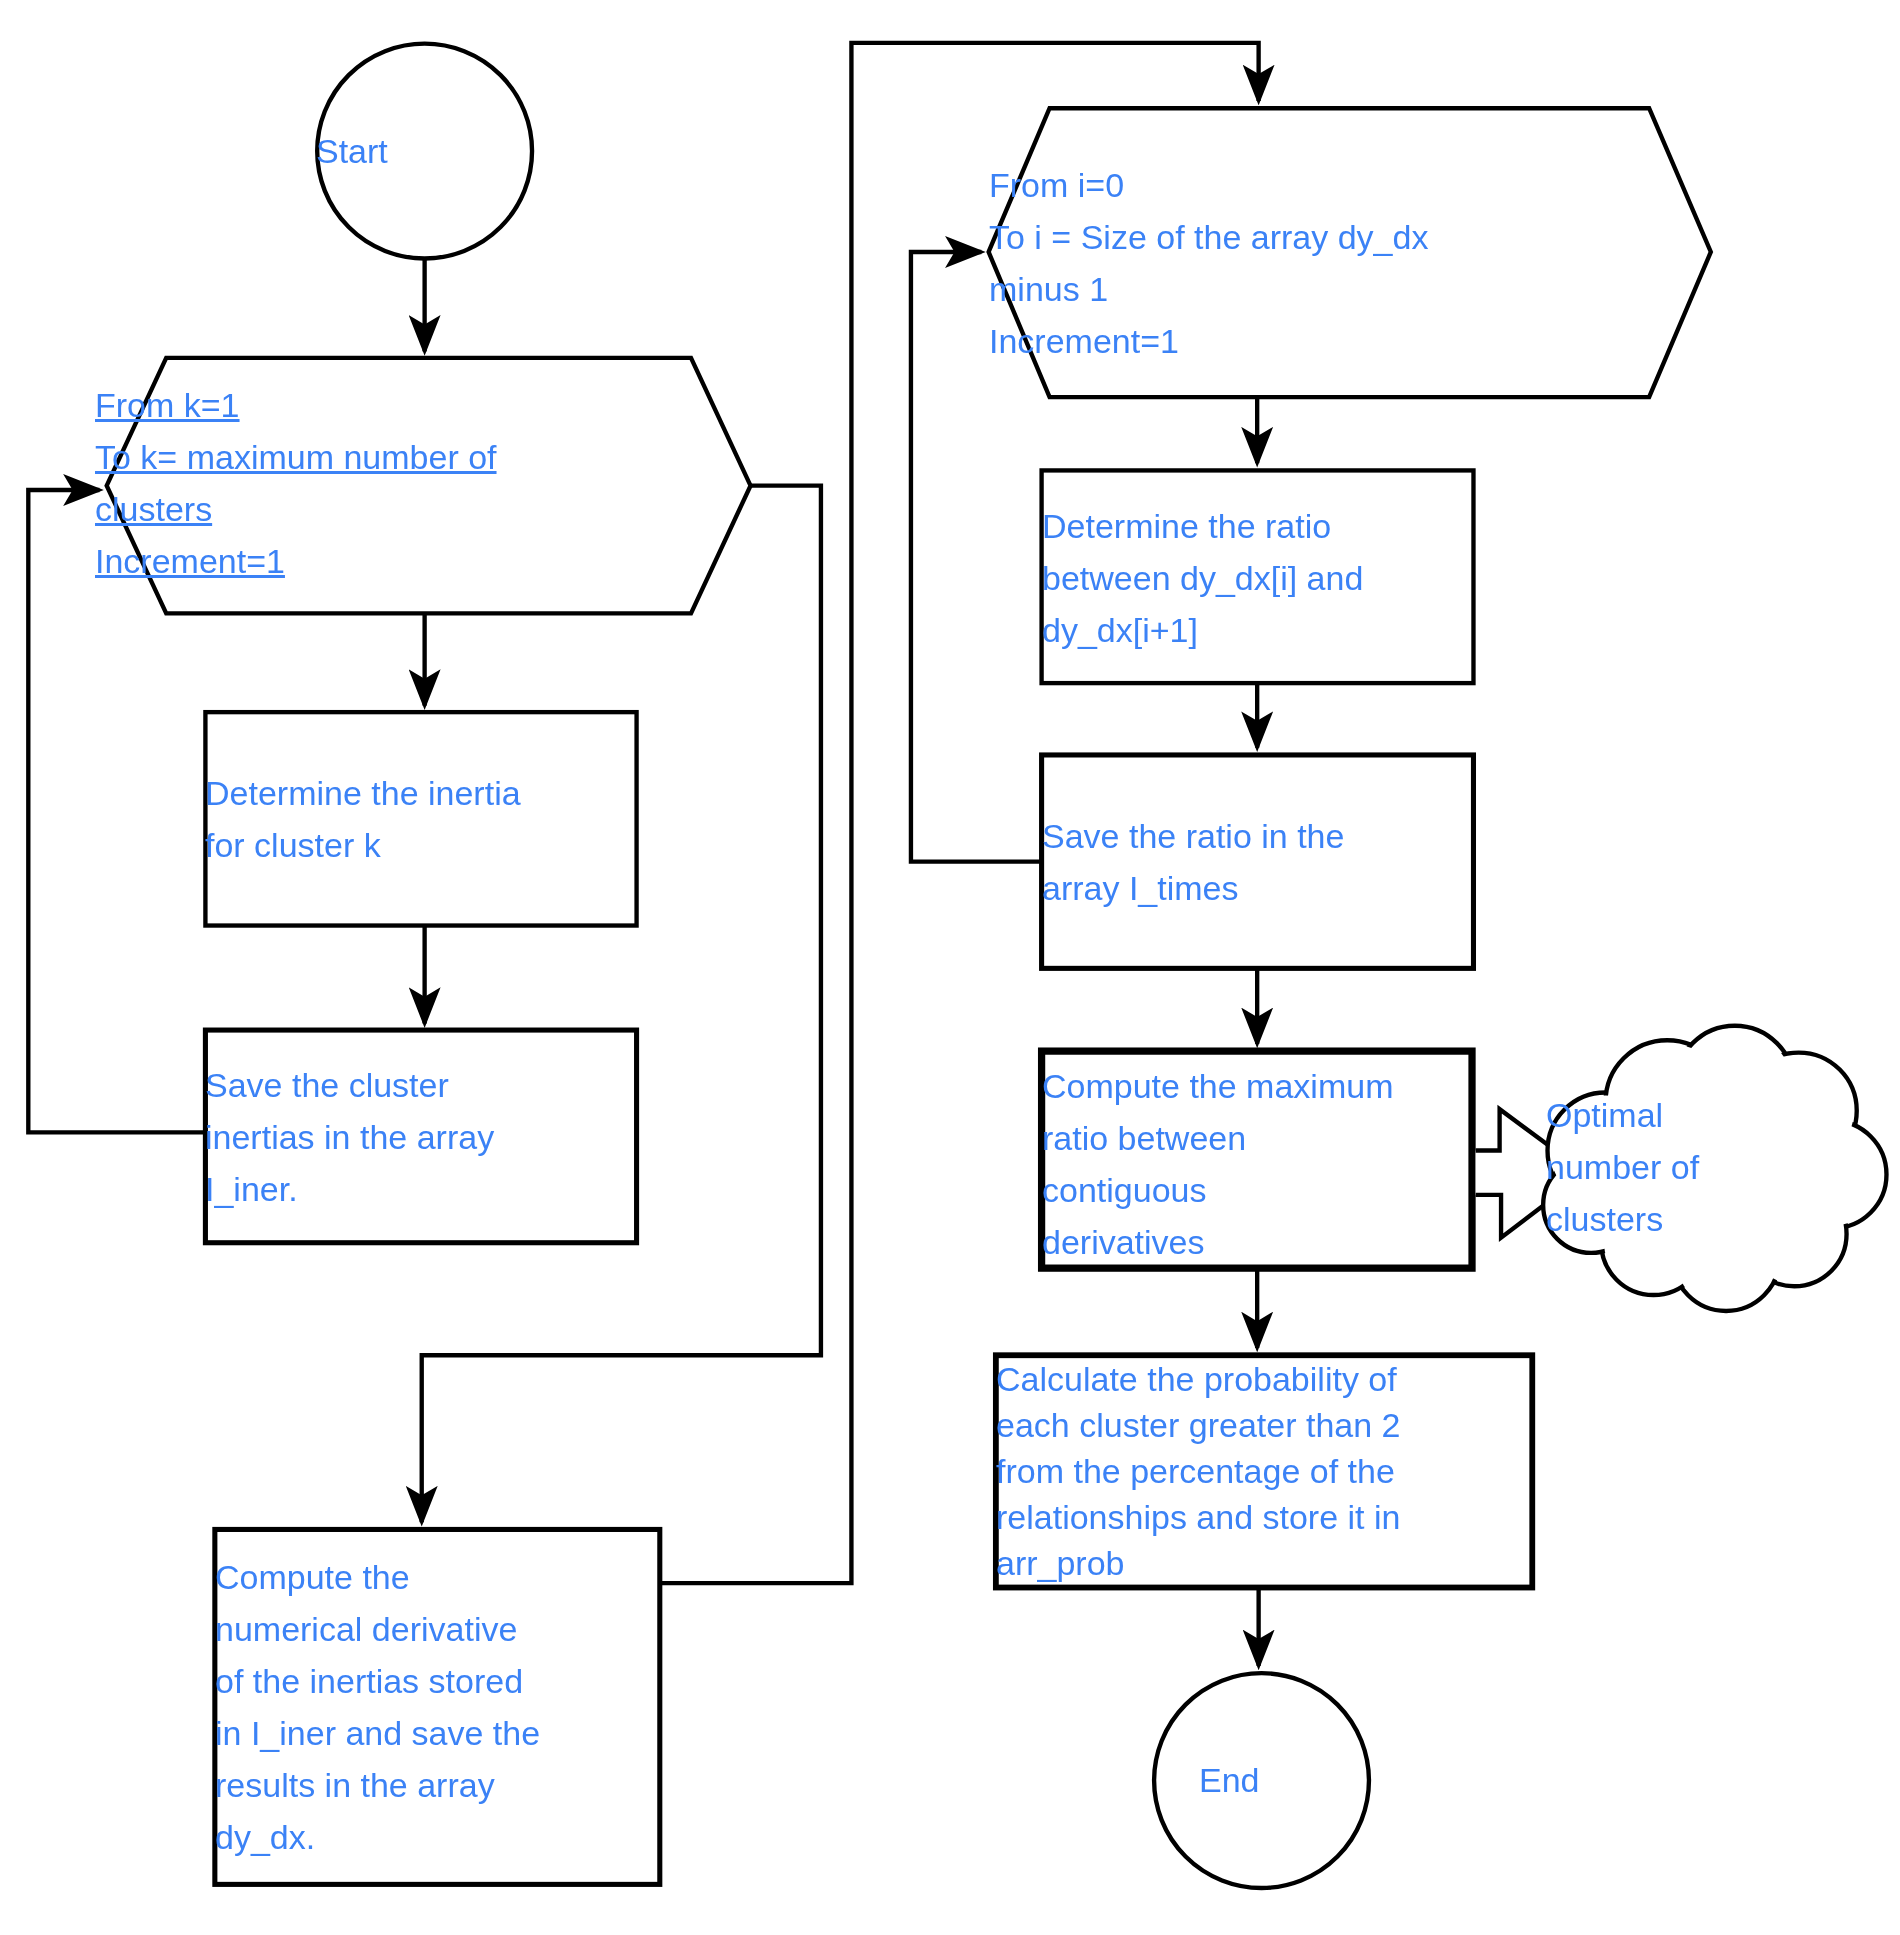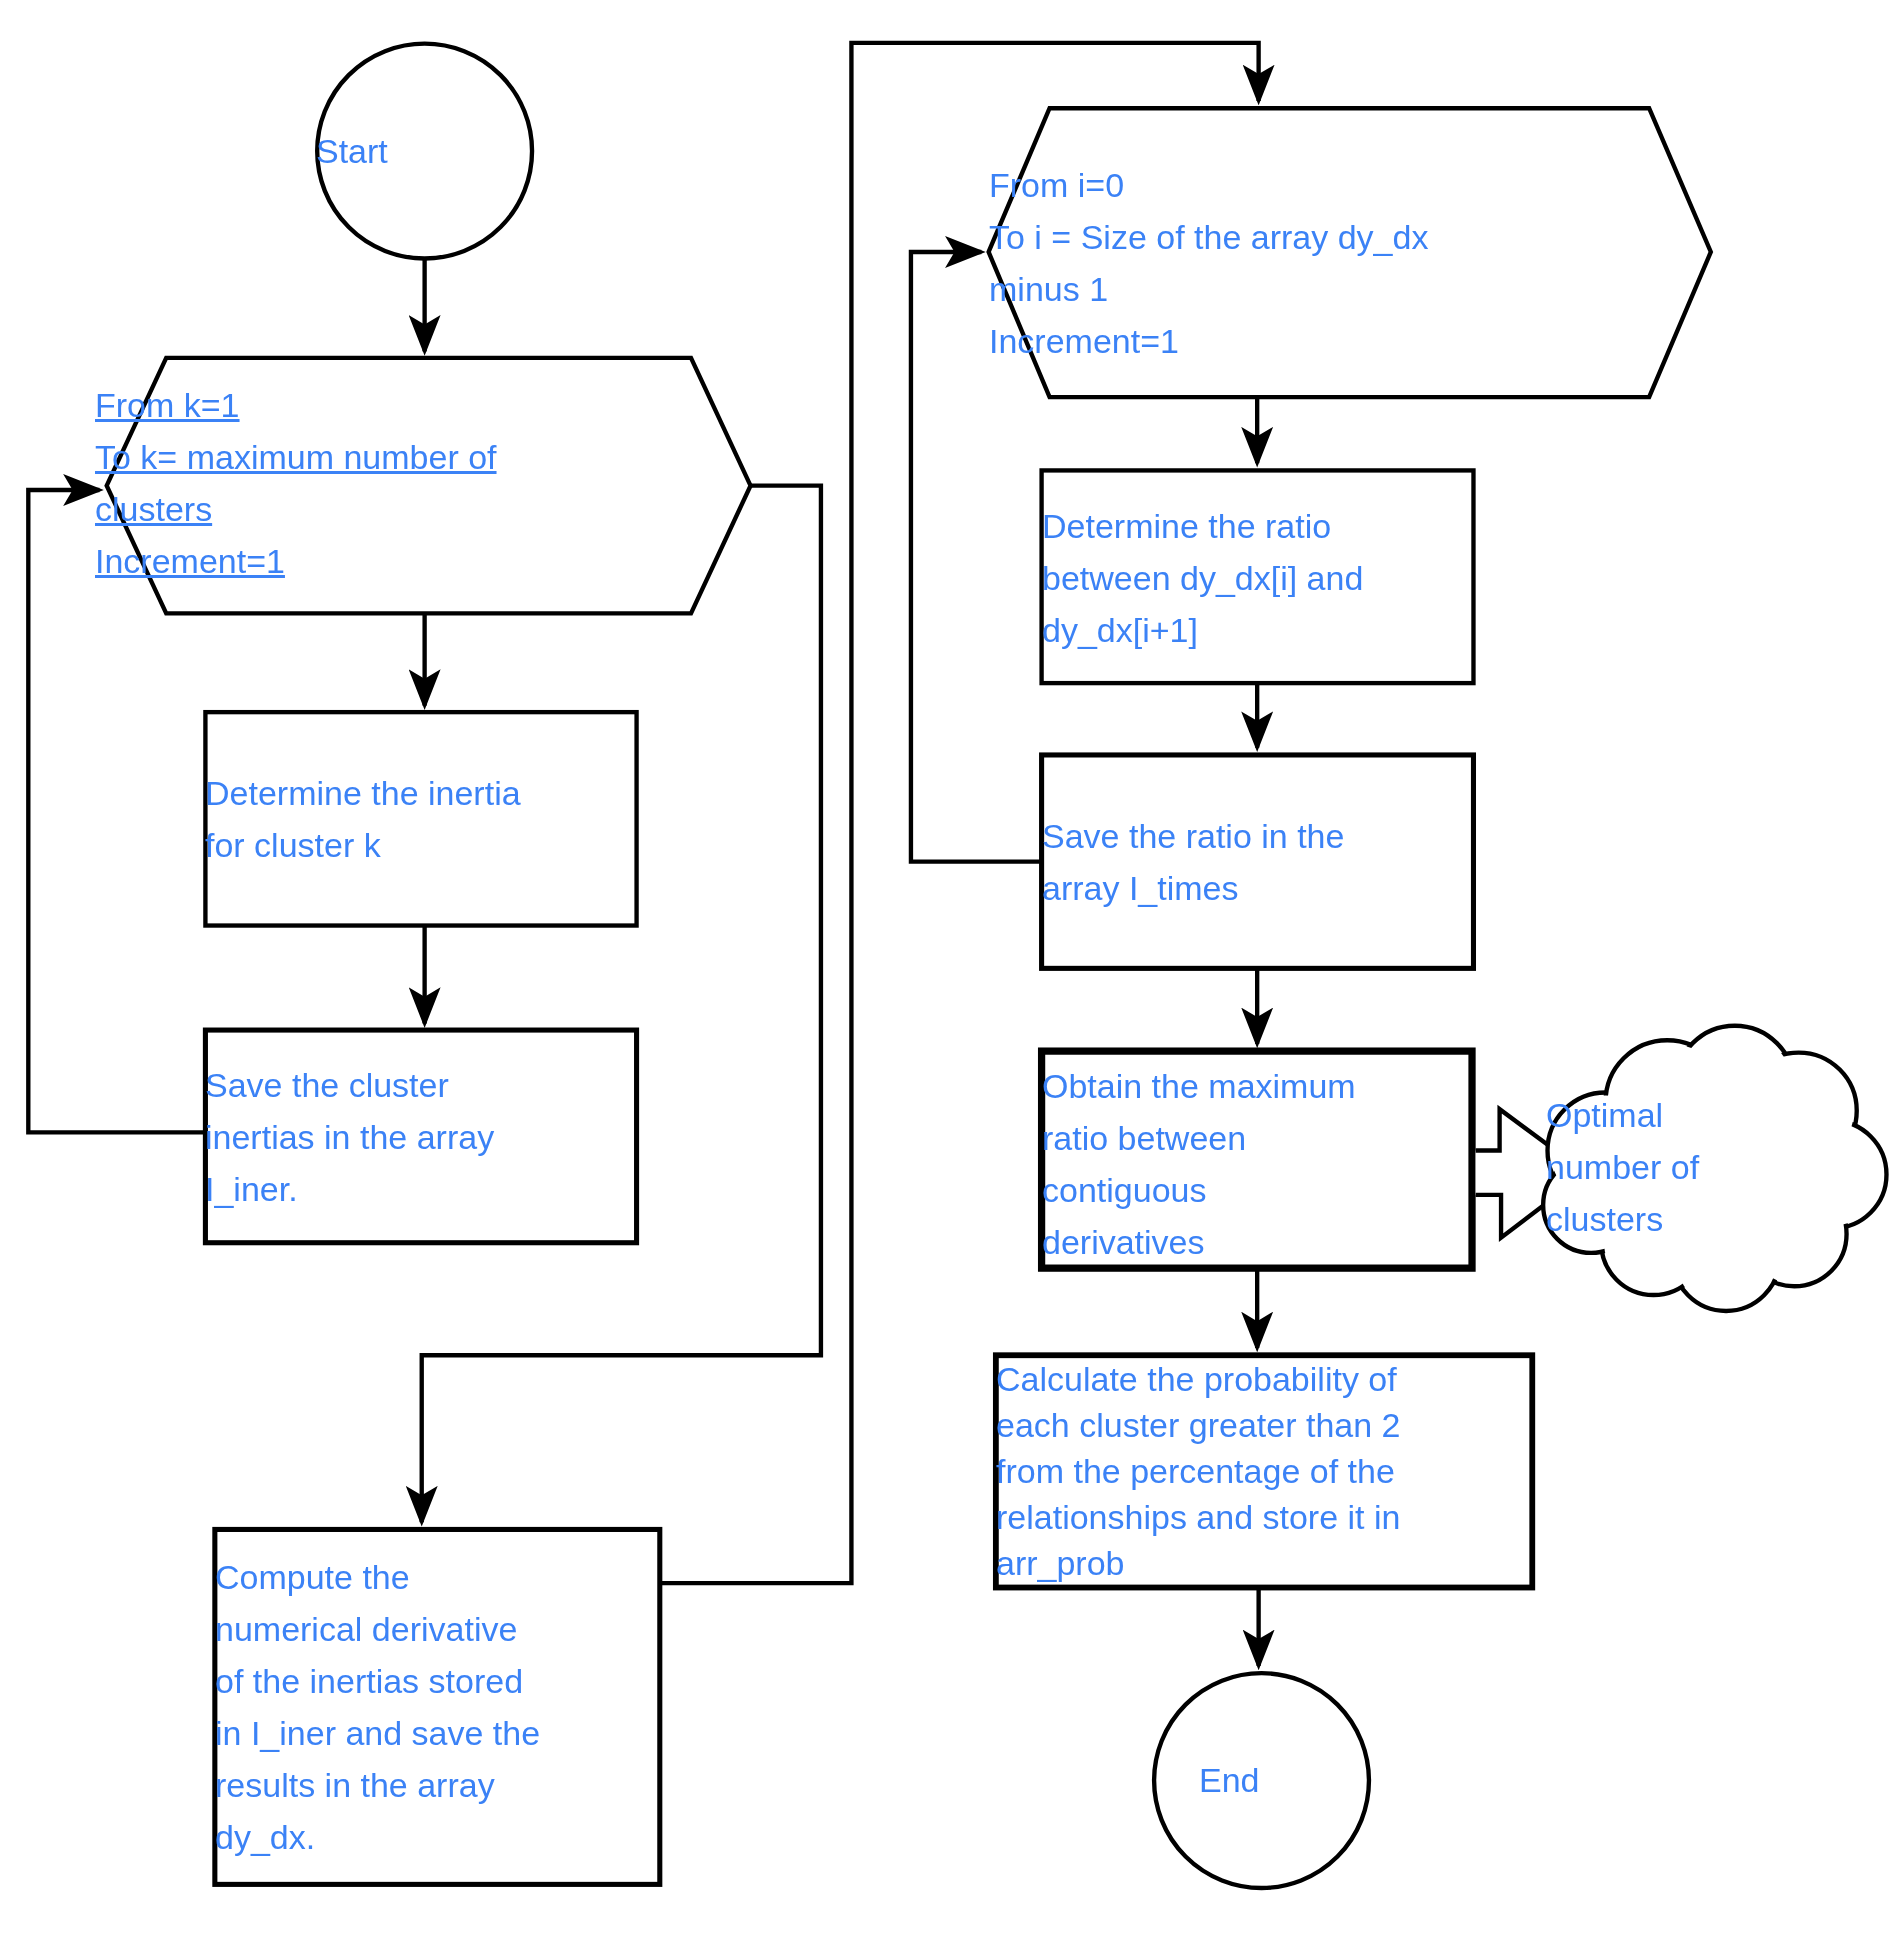--- a/index.html
+++ b/index.html
@@ -138,21 +138,21 @@
 minus 1
 Increment=1</div>
 
   <div class="node-label" style="left:1042px; top:578px; width:432px;">Determine the ratio
 between dy_dx[i] and
 dy_dx[i+1]</div>
 
   <div class="node-label" style="left:1042px; top:862px; width:432px;">Save the ratio in the
 array I_times</div>
 
-  <div class="node-label" style="left:1042px; top:1164px; width:430px;">Obtain the maximum
+  <div class="node-label" style="left:1042px; top:1164px; width:430px;">Compute the maximum
 ratio between
 contiguous
 derivatives</div>
 
   <div class="node-label" style="left:1546px; top:1167px; width:334px;">Optimal
 number of
 clusters</div>
 
   <div class="node-label tight" style="left:996px; top:1471px; width:536px;">Calculate the probability of
 each cluster greater than 2

